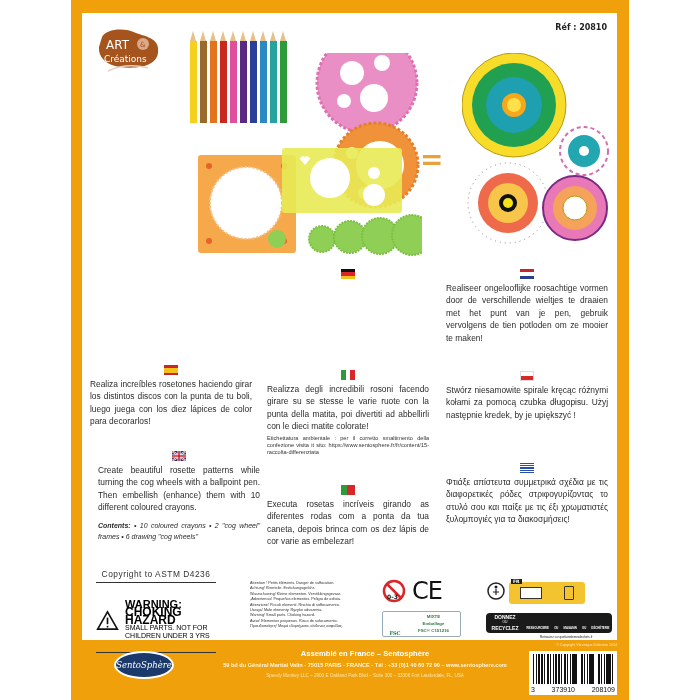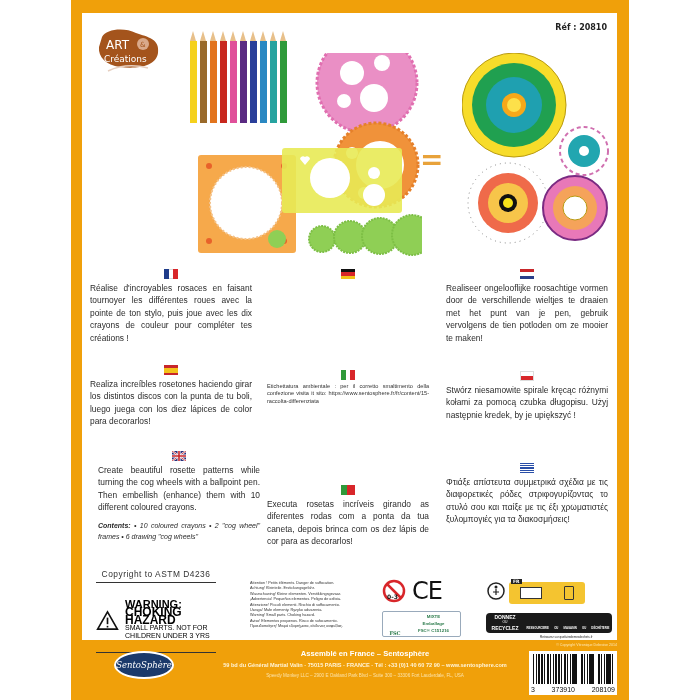--- a/index.html
+++ b/index.html
@@ -158,28 +158,20 @@
         <circle cx="46" cy="150" r="9" fill="#111"></circle>
         <circle cx="46" cy="150" r="5" fill="#f7e21a"></circle>
       </g>
       <g>
         <circle cx="113" cy="155" r="32" fill="#e878b8" stroke="#7a2a82" stroke-width="2"></circle>
         <circle cx="113" cy="155" r="22" fill="#f5a35a"></circle>
         <circle cx="113" cy="155" r="12" fill="#fff" stroke="#b99a10"></circle>
       </g>
     </svg>
 
-    <div class="col" style="left:8px;top:256px">
-      <div class="flag">
-          <span style="flex:1;background:#1f3c8a"></span>
-          <span style="flex:1;background:#fff;border-top:1px solid #ddd;border-bottom:1px solid #ddd"></span>
-          <span style="flex:1;background:#d8262a"></span>
-        </div>
-      <div>Réalise d'incroyables rosaces en faisant tournoyer les différentes roues avec la pointe de ton stylo, puis joue avec les dix crayons de couleur pour compléter tes créations !</div>
-    </div>
     <div class="col" style="left:185px;top:256px">
       <div class="flag" style="flex-direction:column">
           <span style="flex:1;background:#111"></span>
           <span style="flex:1;background:#d8262a"></span>
           <span style="flex:1;background:#f3c21a"></span>
         </div>
     </div>
     <div class="col" style="left:364px;top:256px">
       <div class="flag" style="flex-direction:column">
           <span style="flex:1;background:#c8262a"></span>
@@ -196,20 +188,21 @@
           <span style="flex:1;background:#c8262a"></span>
         </div>
       <div>Realiza increíbles rosetones haciendo girar los distintos discos con la punta de tu boli, luego juega con los diez lápices de color para decorarlos!</div>
     </div>
     <div class="col" style="left:185px;top:357px">
       <div class="flag">
           <span style="flex:1;background:#2f9a3a"></span>
           <span style="flex:1;background:#fff"></span>
           <span style="flex:1;background:#d8262a"></span>
         </div>
+      <div>Realizza degli incredibili rosoni facendo girare su se stesse le varie ruote con la punta della matita, poi divertiti ad abbellirli con le dieci matite colorate!</div>
       <div class="small">Etichettatura ambientale : per il corretto smaltimento della confezione visita it sito: https://www.sentosphere.fr/fr/content/15-raccolta-differenziata</div>
     </div>
     <div class="col" style="left:364px;top:358px">
       <div class="flag" style="flex-direction:column;border:1px solid #ddd">
           <span style="flex:1;background:#fff"></span>
           <span style="flex:1;background:#d8262a"></span>
         </div>
       <div>Stwórz niesamowite spirale kręcąc różnymi kołami za pomocą czubka długopisu. Użyj następnie kredek, by je upiększyć !</div>
     </div>
 
@@ -223,21 +216,21 @@
           </svg>
       </div>
       <div>Create beautiful rosette patterns while turning the cog wheels with a ballpoint pen. Then embellish (enhance) them with 10 different coloured crayons.</div>
       <div class="contents"><b>Contents:</b> <span>• 10 coloured crayons • 2 "cog wheel" frames • 6 drawing "cog wheels"</span></div>
     </div>
     <div class="col" style="left:185px;top:472px">
       <div class="flag">
           <span style="flex:2;background:#2f9a3a"></span>
           <span style="flex:3;background:#d8262a"></span>
         </div>
-      <div>Executa rosetas incríveis girando as diferentes rodas com a ponta da tua caneta, depois brinca com os dez lápis de cor para as decorarlos!</div>
+      <div>Executa rosetas incríveis girando as diferentes rodas com a ponta da tua caneta, depois brinca com os dez lápis de cor varie as embelezar!</div>
     </div>
     <div class="col" style="left:364px;top:450px">
       <div class="flag" style="background:repeating-linear-gradient(#2a4fa8 0 1.1px,#fff 1.1px 2.2px)"></div>
       <div>Φτιάξε απίστευτα συμμετρικά σχέδια με τις διαφορετικές ρόδες στριφογυρίζοντας το στυλό σου και παίξε με τις έξι χρωματιστές ξυλομπογιές για τα διακοσμήσεις!</div>
     </div>
 
     <div class="astm">
       <div class="title">Copyright to ASTM D4236</div>
       <div class="warnbox">
         <svg width="28" height="25" viewBox="0 0 28 25">

